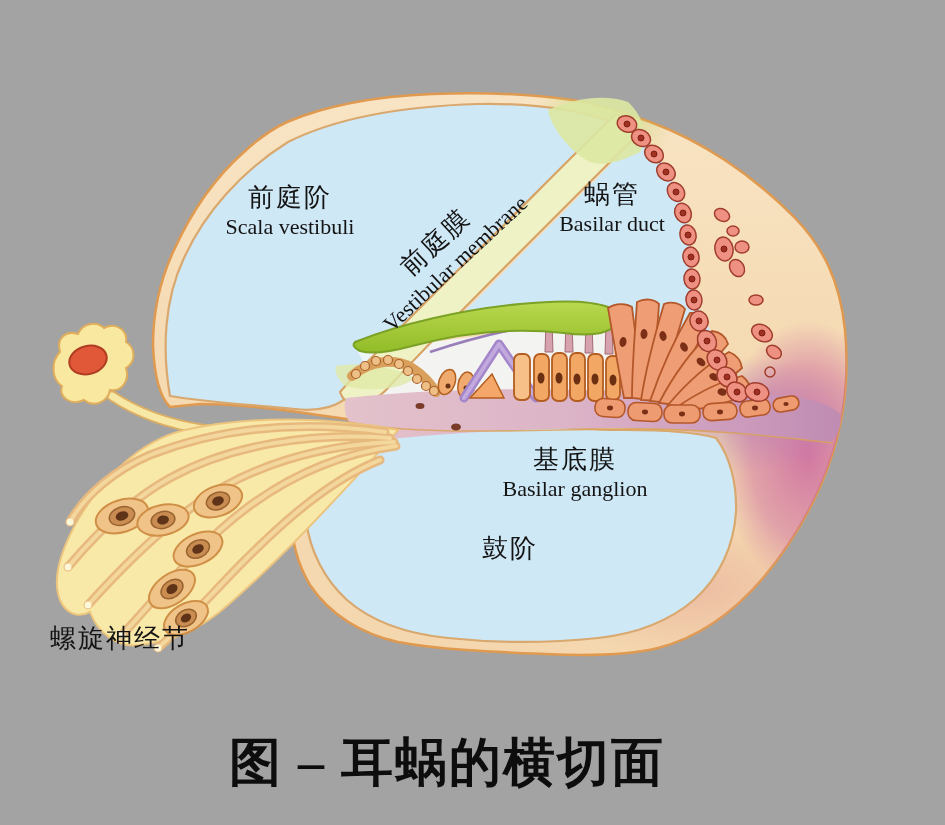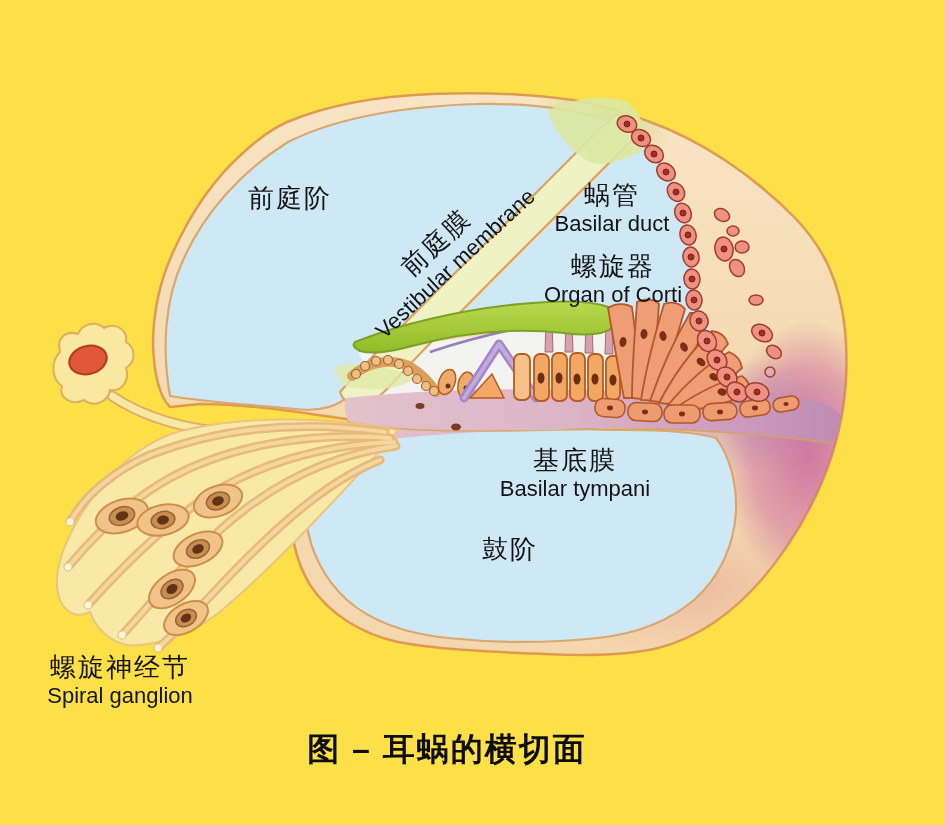--- a/index.html
+++ b/index.html
@@ -1,24 +1,24 @@
 <!DOCTYPE html>
 <html><head>
 <meta charset="utf-8">
 <style>
   html,body{margin:0;padding:0;background:#ffffff;}
-  #stage{position:relative;width:945px;height:825px;background:#fde047;overflow:hidden;
-         font-family:Liberation Sans, sans-serif;}
+  #stage{position:relative;width:945px;height:825px;background:#a3a3a3;overflow:hidden;
+         font-family:Liberation Serif, serif;}
   #art{position:absolute;left:0;top:0;}
   .lbl{position:absolute;text-align:center;color:#141414;pointer-events:none;}
   .zh{display:block;font-size:26px;font-weight:500;letter-spacing:2px;line-height:30px;}
   .en{display:block;font-size:22px;font-weight:400;line-height:27px;}
   .rot{transform:rotate(-43deg);}
   #fig-title{position:absolute;left:97px;top:728px;width:700px;text-align:center;
-             font-size:32px;font-weight:700;color:#0d0d0d;letter-spacing:2px;}
+             font-size:52px;font-weight:700;color:#0d0d0d;letter-spacing:2px;}
 </style>
 </head>
 <body>
 
 <div id="stage">
 
 <svg id="art" width="945" height="825" viewBox="0 0 945 825">
   <defs>
     <linearGradient id="shellGrad" x1="0" y1="0" x2="0" y2="1">
       <stop offset="0" stop-color="#f8e4c4"></stop>
@@ -308,45 +308,41 @@
         <circle cx="727" cy="377" r="3"></circle>
         <circle cx="737" cy="392" r="3"></circle>
     <circle cx="724" cy="249" r="3"></circle>
         <circle cx="762" cy="333" r="3"></circle>
         <circle cx="757" cy="392" r="3"></circle>
   </g>
 </svg>
 
   <div class="lbl" style="left:190px;top:183px;width:200px;">
     <span class="zh">前庭阶</span>
+    <span class="en">Scala vestibuli</span>
   </div>
 
   <div class="lbl rot" style="left:295px;top:224px;width:300px;">
     <span class="zh">前庭膜</span>
     <span class="en">Vestibular membrane</span>
   </div>
 
   <div class="lbl" style="left:512px;top:180px;width:200px;">
     <span class="zh">蜗管</span>
     <span class="en">Basilar duct</span>
   </div>
 
-  <div class="lbl" style="left:513px;top:251px;width:200px;">
-    <span class="zh">螺旋器</span>
-    <span class="en">Organ of  Corti</span>
-  </div>
 
   <div class="lbl" style="left:475px;top:445px;width:200px;">
     <span class="zh">基底膜</span>
-    <span class="en">Basilar tympani</span>
+    <span class="en">Basilar ganglion</span>
   </div>
 
   <div class="lbl" style="left:410px;top:534px;width:200px;">
     <span class="zh">鼓阶</span>
   </div>
 
-  <div class="lbl" style="left:20px;top:652px;width:200px;">
+  <div class="lbl" style="left:20px;top:624px;width:200px;">
     <span class="zh">螺旋神经节</span>
-    <span class="en">Spiral ganglion</span>
   </div>
 
   <div id="fig-title">图 – 耳蜗的横切面</div>
 </div>
 
 </body></html>

